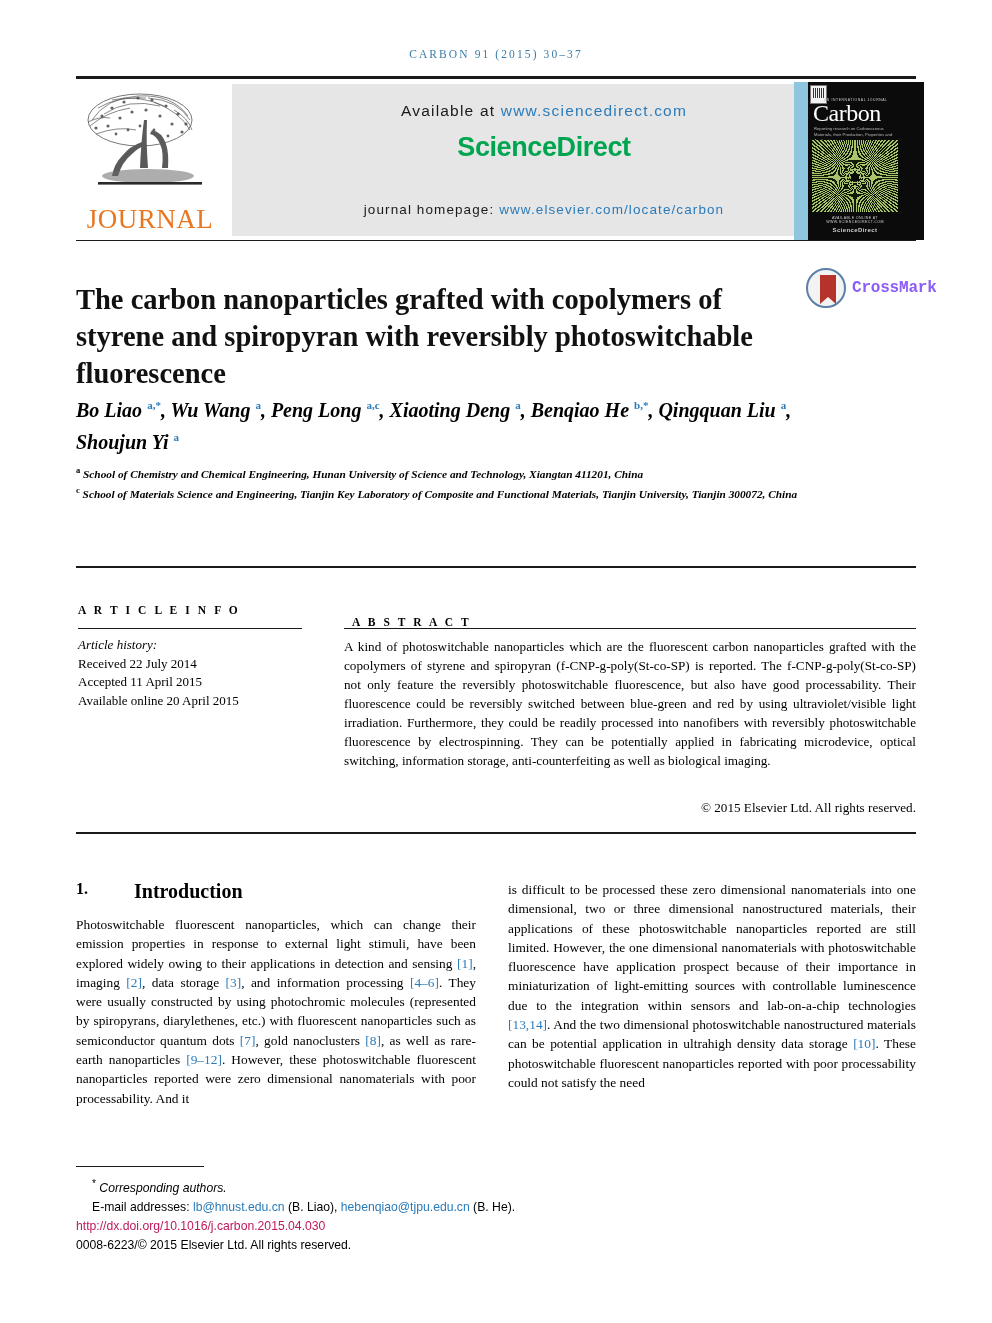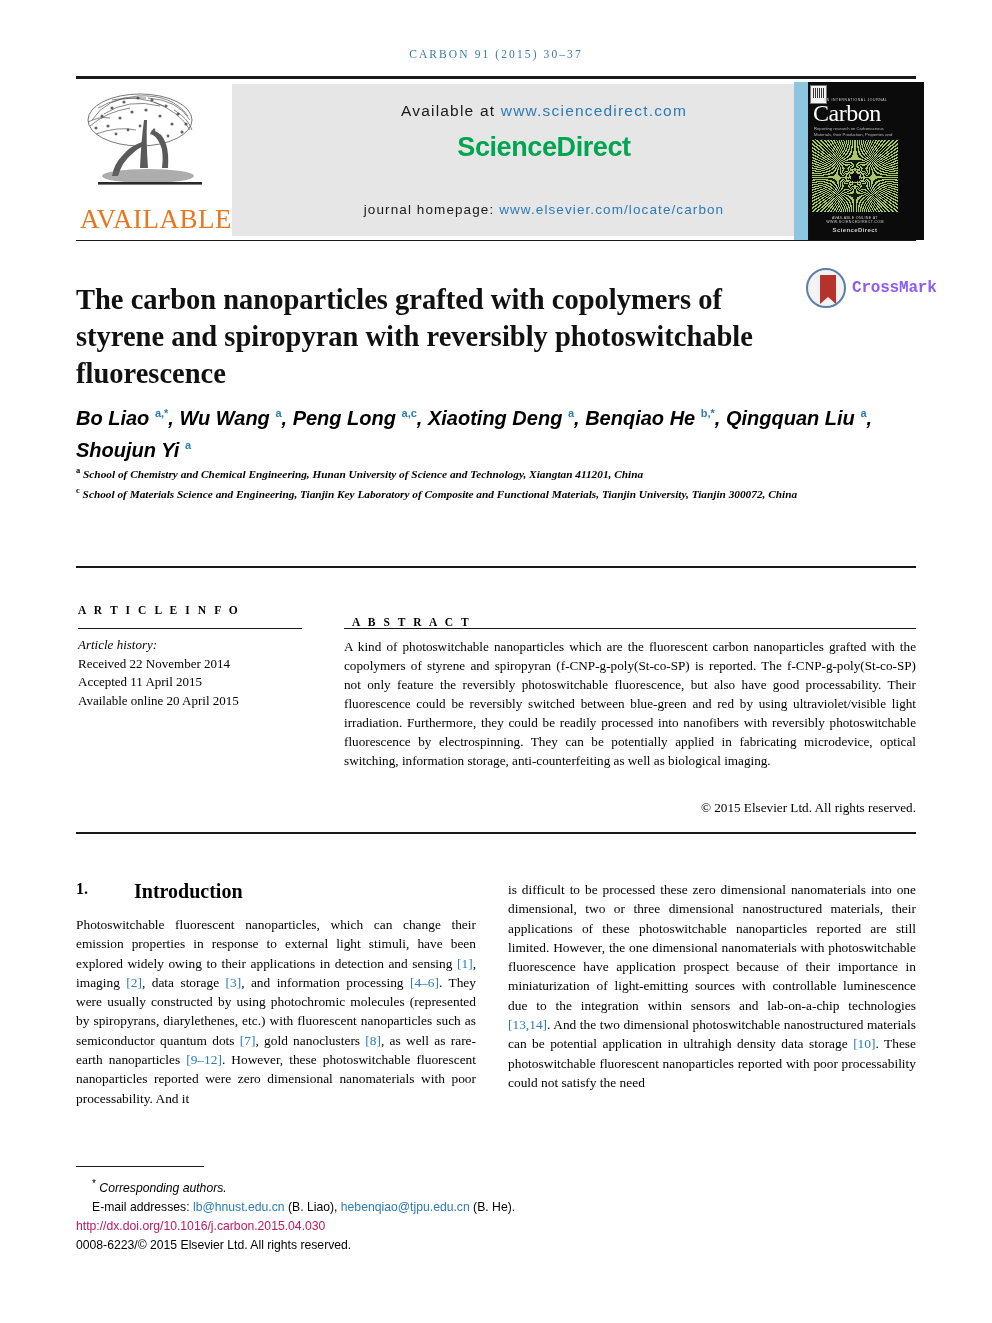--- a/index.html
+++ b/index.html
@@ -232,27 +232,27 @@
     font-size: 16px;
     font-weight: bold;
     font-family: Liberation Mono, monospace;
     color: #8b5cf6;
     letter-spacing: -0.2px;
   }
 
   
   .authors {
     position: absolute;
-    left: 76px; top: 400px;
+    left: 76px; top: 392px;
     width: 840px;
     font-size: 20px;
     line-height: 27px;
     font-style: italic;
     font-weight: bold;
-    font-family: Liberation Sans, sans-serif;
+    font-family: Liberation Serif, serif;
   }
   .authors sup { color: #2b7bb9; font-size: 11px; font-style: normal; font-weight: bold;}
 
   .affils {
     position: absolute;
     left: 76px; top: 462px;
     width: 840px;
     font-size: 11.3px;
     line-height: 16.5px;
     font-style: italic;
@@ -424,21 +424,21 @@
               <circle cx="72" cy="44" r="1.4"></circle>
             <circle cx="86" cy="50" r="1.4"></circle>
           </g>
           <path d="M62 34 q-3 22 -4 48 l8 0 q-2 -26 -1 -48 z" fill="#5a5a5a"></path>
           <path d="M60 56 q-12 4 -20 14 q-8 8 -10 20 l6 0 q4 -14 14 -22 q6 -6 12 -8z" fill="#5a5a5a"></path>
           <path d="M70 44 q10 2 14 14 q3 9 2 24 l-6 0 q2 -16 -2 -24 q-4 -9 -10 -10z" fill="#5a5a5a"></path>
           <ellipse cx="66" cy="90" rx="46" ry="7" fill="#6a6a6a" opacity="0.55"></ellipse>
           <rect x="16" y="96" width="104" height="2.6" fill="#2a2a2a"></rect>
         </g>
       </svg>
-      <div class="elsevier-word">AVAILABLE</div>
+      <div class="elsevier-word">JOURNAL</div>
     </div>
 
     <div class="sd-band">
       <div class="avail-line">
         <span>Available at</span>
         <span class="url">www.sciencedirect.com</span>
       </div>
       <div class="sd-logo">
         <span class="sd-science">Science</span><span class="sd-direct">Direct</span>
       </div>
@@ -483,21 +483,21 @@
   </div>
 
   <div class="rule-abs-top"></div>
   <div class="head-info">A R T I C L E   I N F O</div>
   <div class="head-abs">A B S T R A C T</div>
   <div class="rule-info"></div>
   <div class="rule-abs"></div>
 
   <div class="info-body">
     <div class="lbl">Article history:</div>
-    <div>Received 22 November 2014</div>
+    <div>Received 22 July 2014</div>
     <div>Accepted 11 April 2015</div>
     <div>Available online 20 April 2015</div>
   </div>
 
   <div class="abs-body">A kind of photoswitchable nanoparticles which are the fluorescent carbon nanoparticles grafted with the copolymers of styrene and spiropyran (f-CNP-g-poly(St-co-SP) is reported. The f-CNP-g-poly(St-co-SP) not only feature the reversibly photoswitchable fluorescence, but also have good processability. Their fluorescence could be reversibly switched between blue-green and red by using ultraviolet/visible light irradiation. Furthermore, they could be readily processed into nanofibers with reversibly photoswitchable fluorescence by electrospinning. They can be potentially applied in fabricating microdevice, optical switching, information storage, anti-counterfeiting as well as biological imaging.</div>
   <div class="abs-copy">© 2015 Elsevier Ltd. All rights reserved.</div>
   <div class="rule-abs-bottom"></div>
 
   <div class="sec-num">1.</div>
   <div class="sec-title">Introduction</div>

